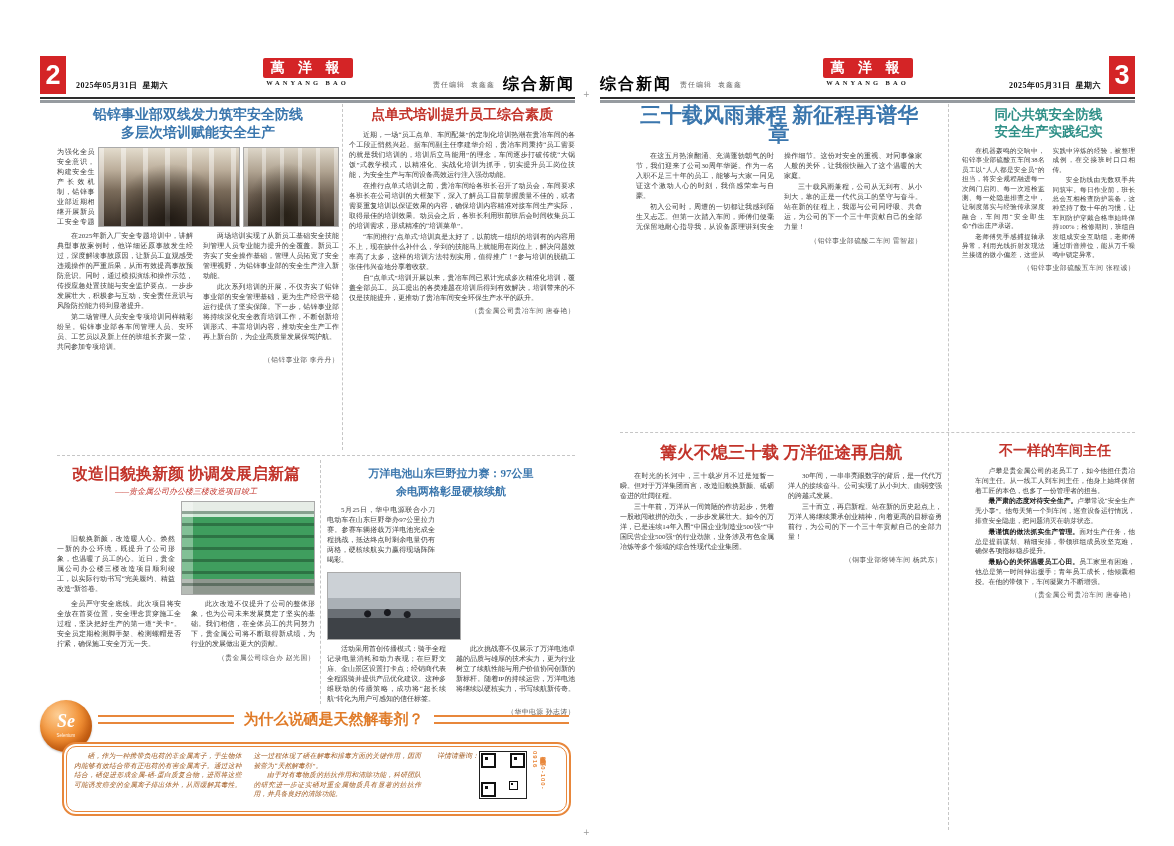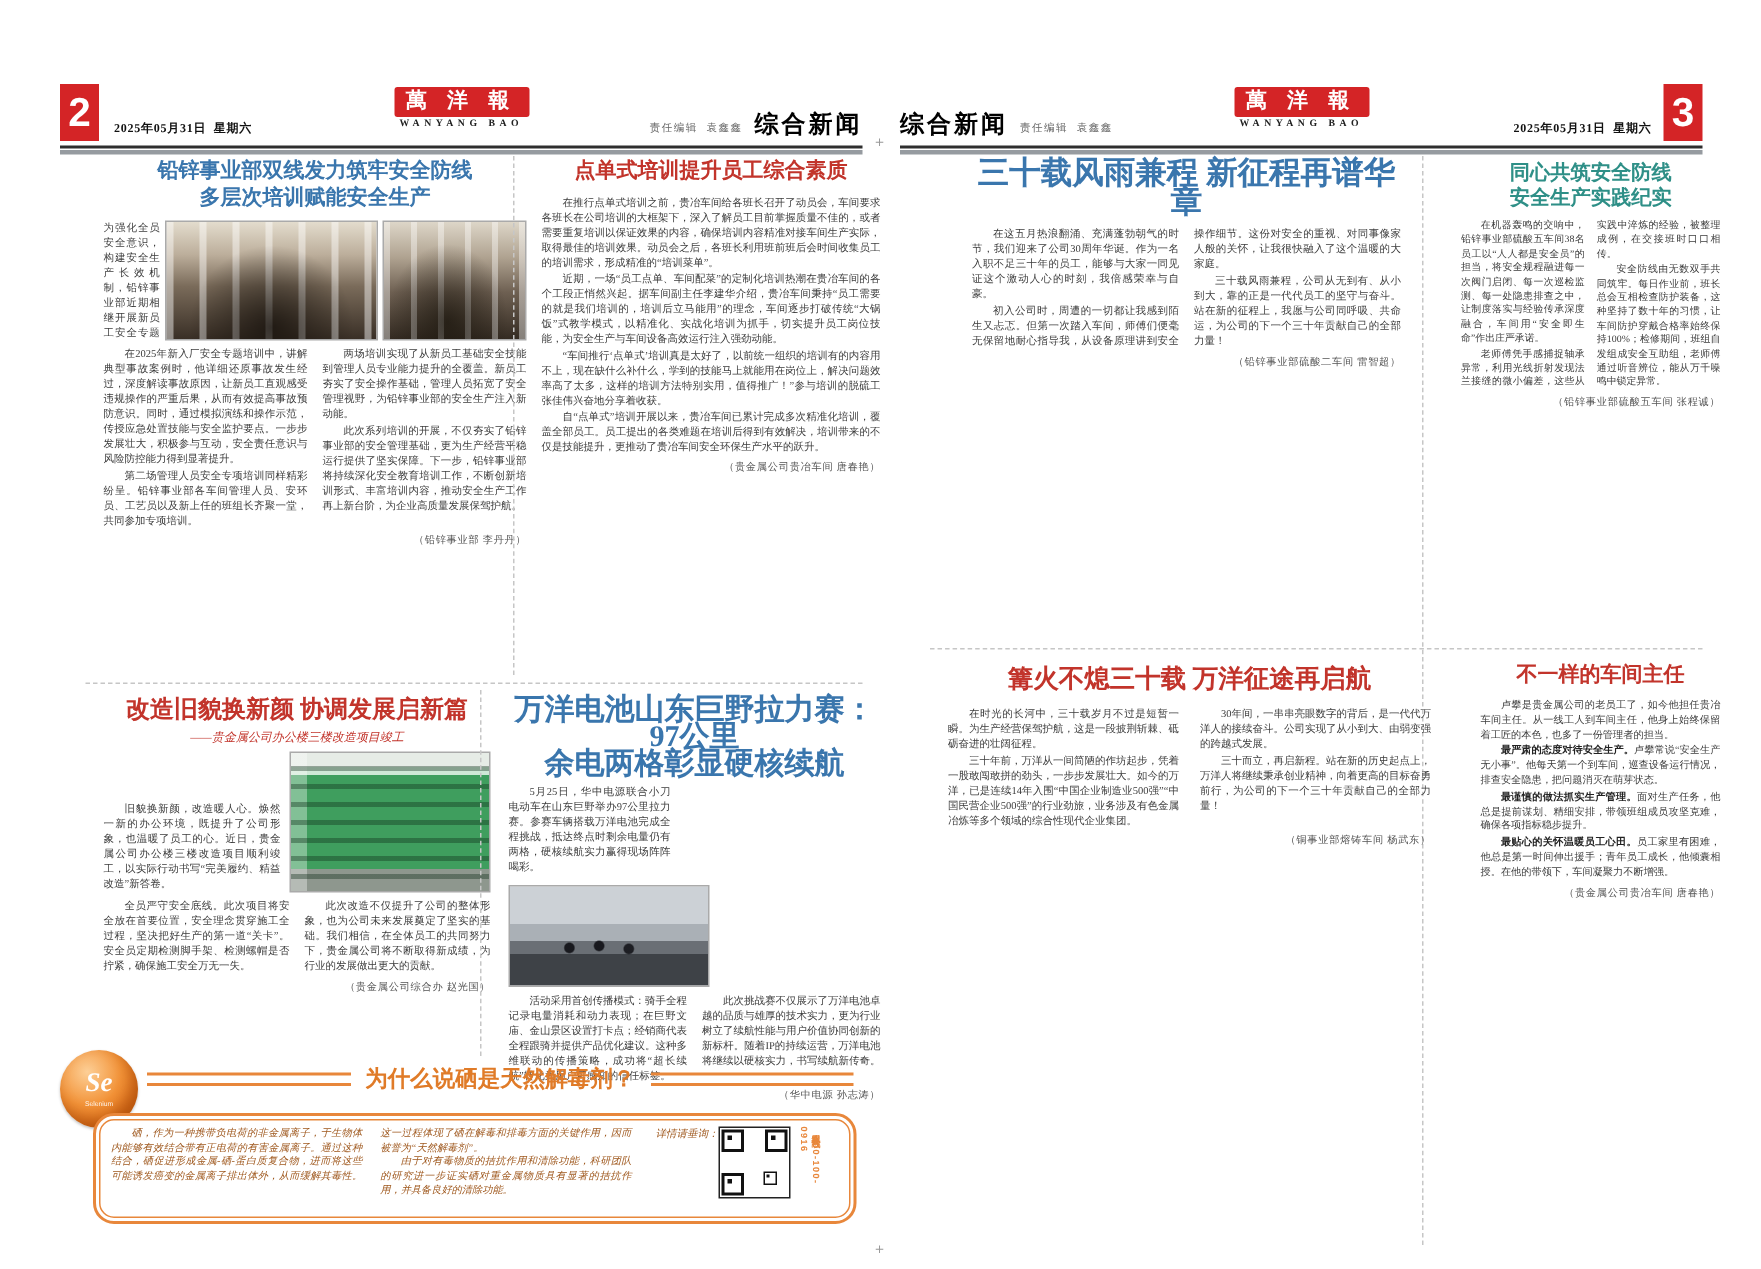--- a/index.html
+++ b/index.html
@@ -79,21 +79,21 @@
      background-blend-mode:lighten;}
   .qr i{position:absolute;width:11px;height:11px;border:2px solid #111;background:#fff;}
   .qr i::after{content:"";position:absolute;left:2px;top:2px;width:3px;height:3px;background:#111;}
   .qr .f1{left:1px;top:1px;} .qr .f2{right:1px;top:1px;} .qr .f3{left:1px;bottom:1px;}
   .qr .f4{right:8px;bottom:8px;width:7px;height:7px;border-width:1.5px;}
   .qr .f4::after{width:2px;height:2px;left:1px;top:1px;}
   .qr-side{writing-mode:vertical-rl;font:bold 6px "Liberation Sans",sans-serif;color:#e8873b;letter-spacing:1px;}
 
   .regmark{position:absolute;color:#999;font:8px "DejaVu Sans",sans-serif;}
 
-  article{position:absolute;margin-left:12px;}
+  article{position:absolute;}
   .lead-col{font-size:7px;line-height:10px;color:#3c3c3c;text-align:justify;overflow:hidden;}
   .boldlead{font-weight:bold;color:#222;}
 </style>
 </head>
 <body>
 
 <div class="sheet">
 
   <div class="ph" style="left:40px;">
     <div class="pageno">2</div>
@@ -153,22 +153,22 @@
       <p>此次系列培训的开展，不仅夯实了铅锌事业部的安全管理基础，更为生产经营平稳运行提供了坚实保障。下一步，铅锌事业部将持续深化安全教育培训工作，不断创新培训形式、丰富培训内容，推动安全生产工作再上新台阶，为企业高质量发展保驾护航。</p>
     </div>
     <div class="sig">（铅锌事业部 李丹丹）</div>
   </article>
 
   <div class="vrule" style="left:342px;top:104px;height:346px;"></div>
 
   <article style="left:349px;top:106px;width:226px;">
     <div class="hl red" style="font-size:14px;line-height:18px;">点单式培训提升员工综合素质</div>
     <div class="body-txt" style="margin-top:6px;">
+      <p>近期，一场“员工点单、车间配菜”的定制化培训热潮在贵冶车间的各个工段正悄然兴起。据车间副主任李建华介绍，贵冶车间秉持“员工需要的就是我们培训的，培训后立马能用”的理念，车间逐步打破传统“大锅饭”式教学模式，以精准化、实战化培训为抓手，切实提升员工岗位技能，为安全生产与车间设备高效运行注入强劲动能。</p>
       <p>在推行点单式培训之前，贵冶车间给各班长召开了动员会，车间要求各班长在公司培训的大框架下，深入了解员工目前掌握质量不佳的，或者需要重复培训以保证效果的内容，确保培训内容精准对接车间生产实际，取得最佳的培训效果。动员会之后，各班长利用班前班后会时间收集员工的培训需求，形成精准的“培训菜单”。</p>
-      <p>近期，一场“员工点单、车间配菜”的定制化培训热潮在贵冶车间的各个工段正悄然兴起。据车间副主任李建华介绍，贵冶车间秉持“员工需要的就是我们培训的，培训后立马能用”的理念，车间逐步打破传统“大锅饭”式教学模式，以精准化、实战化培训为抓手，切实提升员工岗位技能，为安全生产与车间设备高效运行注入强劲动能。</p>
       <p>“车间推行‘点单式’培训真是太好了，以前统一组织的培训有的内容用不上，现在缺什么补什么，学到的技能马上就能用在岗位上，解决问题效率高了太多，这样的培训方法特别实用，值得推广！”参与培训的脱硫工张佳伟兴奋地分享着收获。</p>
       <p>自“点单式”培训开展以来，贵冶车间已累计完成多次精准化培训，覆盖全部员工。员工提出的各类难题在培训后得到有效解决，培训带来的不仅是技能提升，更推动了贵冶车间安全环保生产水平的跃升。</p>
     </div>
     <div class="sig">（贵金属公司贵冶车间 唐春艳）</div>
   </article>
 
   <div class="hrule-d" style="left:57px;top:455px;width:518px;"></div>
 
   <article style="left:57px;top:464px;width:258px;">
     <div class="hl red" style="font-size:16px;line-height:20px;">改造旧貌换新颜 协调发展启新篇</div>
@@ -182,21 +182,21 @@
     <div class="body-txt cols2" style="margin-top:4px;">
       <p>全员严守安全底线。此次项目将安全放在首要位置，安全理念贯穿施工全过程，坚决把好生产的第一道“关卡”。安全员定期检测脚手架、检测螺帽是否拧紧，确保施工安全万无一失。</p>
       <p>此次改造不仅提升了公司的整体形象，也为公司未来发展奠定了坚实的基础。我们相信，在全体员工的共同努力下，贵金属公司将不断取得新成绩，为行业的发展做出更大的贡献。</p>
     </div>
     <div class="sig">（贵金属公司综合办 赵光国）</div>
   </article>
 
   <div class="vrule" style="left:320px;top:460px;height:244px;"></div>
 
   <article style="left:327px;top:464px;width:248px;">
-    <div class="hl blue" style="font-size:20px;line-height:18px;">
+    <div class="hl blue" style="font-size:11px;line-height:18px;">
       <div>万洋电池山东巨野拉力赛：97公里</div>
       <div>余电两格彰显硬核续航</div>
     </div>
     <div style="display:flex;gap:6px;margin-top:5px;flex-direction:column;">
       <div class="body-txt" style="width:108px;">
         <p>5月25日，华中电源联合小刀电动车在山东巨野举办97公里拉力赛。参赛车辆搭载万洋电池完成全程挑战，抵达终点时剩余电量仍有两格，硬核续航实力赢得现场阵阵喝彩。</p>
       </div>
       <div class="photo photo-road" style="width:132px;height:66px;"></div>
     </div>
     <div class="body-txt cols2" style="margin-top:4px;">
@@ -259,21 +259,21 @@
       <p>安全防线由无数双手共同筑牢。每日作业前，班长总会互相检查防护装备，这种坚持了数十年的习惯，让车间防护穿戴合格率始终保持100%；检修期间，班组自发组成安全互助组，老师傅通过听音辨位，能从万千噪鸣中锁定异常。</p>
     </div>
     <div class="sig">（铅锌事业部硫酸五车间 张程诚）</div>
   </article>
 
   <div class="hrule-d" style="left:620px;top:432px;width:515px;"></div>
 
   <article style="left:620px;top:442px;width:322px;">
     <div class="hl red" style="font-size:17px;line-height:22px;">篝火不熄三十载 万洋征途再启航</div>
     <div class="body-txt cols2" style="margin-top:7px;column-gap:14px;">
-      <p>在时光的长河中，三十载岁月不过是短暂一瞬。为生产经营保驾护航，这是一段披荆斩棘、砥砺奋进的壮阔征程。</p>
+      <p>在时光的长河中，三十载岁月不过是短暂一瞬。但对于万洋集团而言，改造旧貌换新颜、砥砺奋进的壮阔征程。</p>
       <p>三十年前，万洋从一间简陋的作坊起步，凭着一股敢闯敢拼的劲头，一步步发展壮大。如今的万洋，已是连续14年入围“中国企业制造业500强”“中国民营企业500强”的行业劲旅，业务涉及有色金属冶炼等多个领域的综合性现代企业集团。</p>
       <p>30年间，一串串亮眼数字的背后，是一代代万洋人的接续奋斗。公司实现了从小到大、由弱变强的跨越式发展。</p>
       <p>三十而立，再启新程。站在新的历史起点上，万洋人将继续秉承创业精神，向着更高的目标奋勇前行，为公司的下一个三十年贡献自己的全部力量！</p>
     </div>
     <div class="sig">（铜事业部熔铸车间 杨武东）</div>
   </article>
 
   <article style="left:975px;top:442px;width:160px;">
     <div class="hl red" style="font-size:14px;line-height:18px;">不一样的车间主任</div>
     <div class="body-txt" style="margin-top:6px;font-size:6.8px;line-height:9.8px;">

